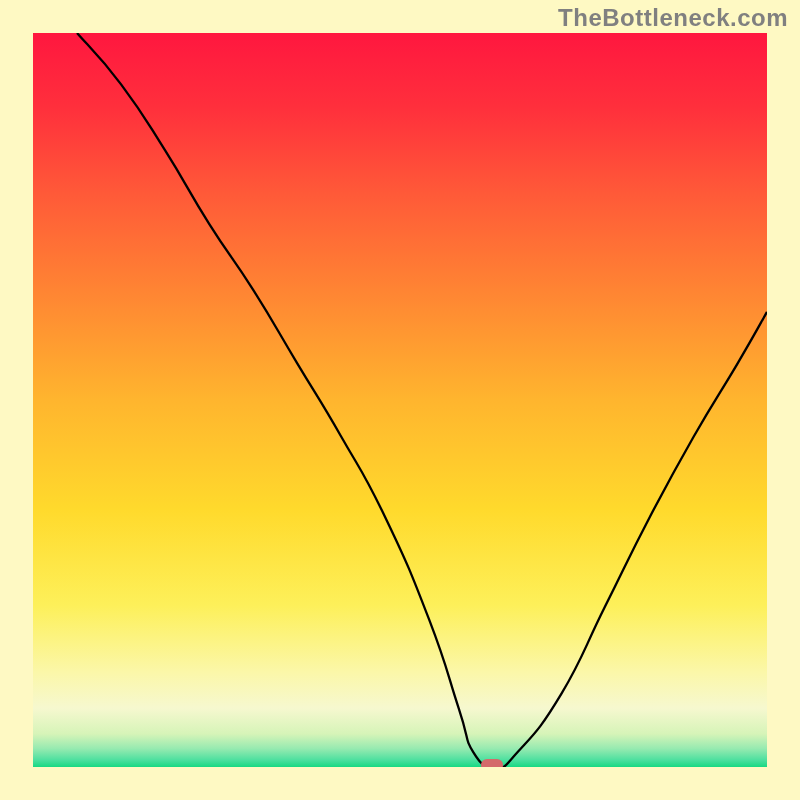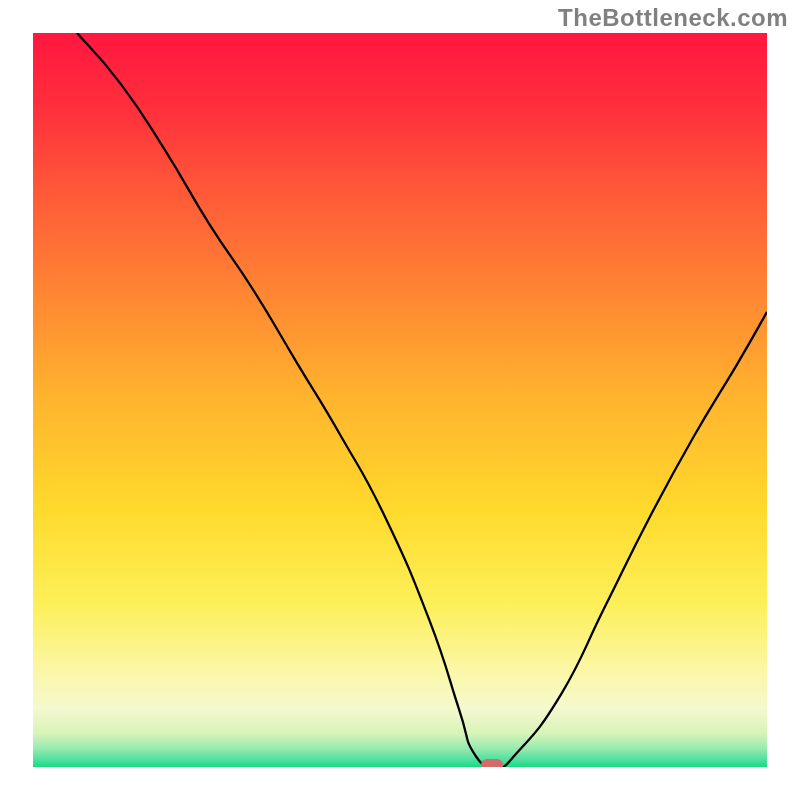--- a/index.html
+++ b/index.html
@@ -8,21 +8,21 @@
     width: 800px;
     height: 800px;
     background: #000;
     overflow: hidden;
     font-family: Arial, Helvetica, sans-serif;
   }
   .frame {
     position: relative;
     width: 800px;
     height: 800px;
-    background: #ffffff;
+    background: #fef9c3;
   }
   .watermark {
     position: absolute;
     top: 4px;
     right: 12px;
     color: #808080;
     font-size: 24px;
     font-weight: 600;
     letter-spacing: 0.5px;
     z-index: 20;

